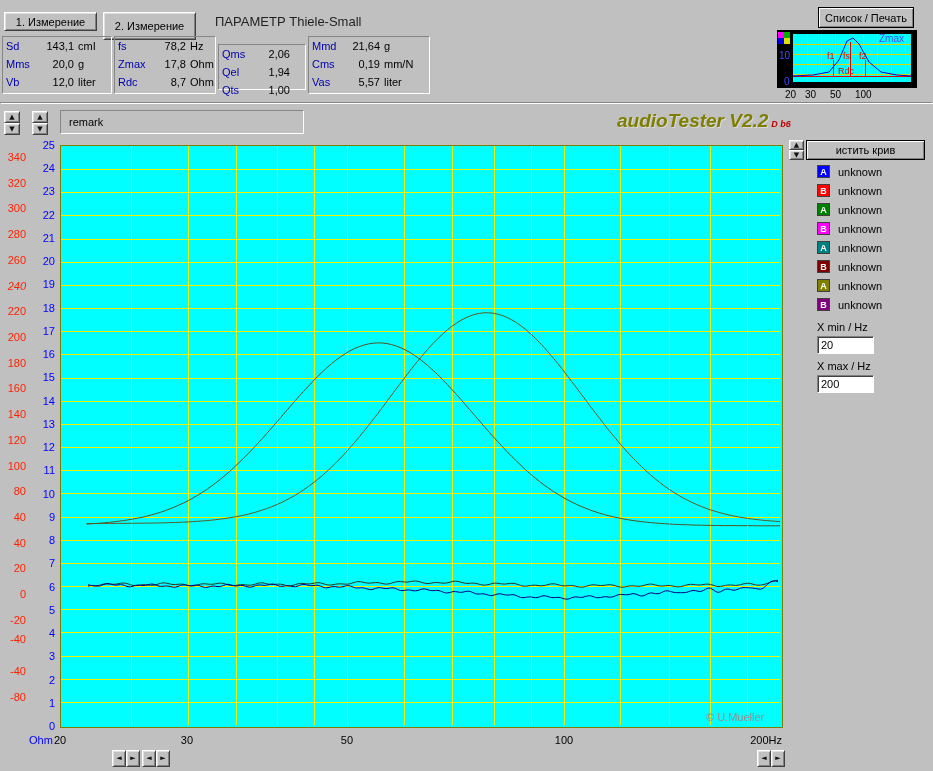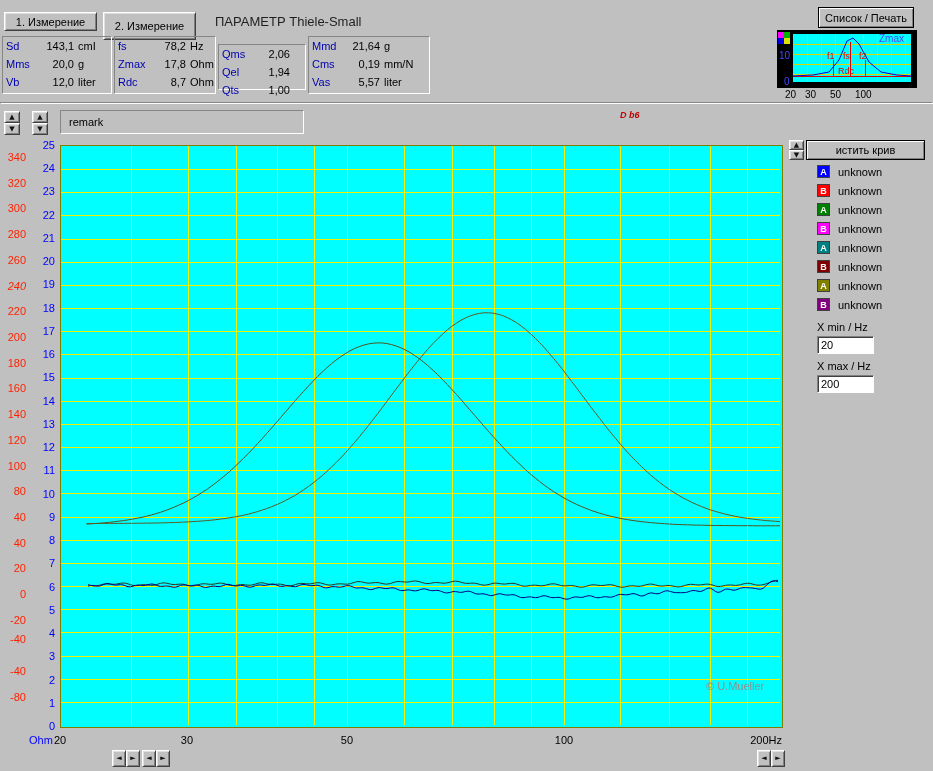--- a/index.html
+++ b/index.html
@@ -178,20 +178,21 @@
     <button class="spin-btn">
         <span>▼</span>
       </button>
   </div>
 
   <div class="etched abs" style="left:60px;top:110px;width:244px;height:24px;display:flex;align-items:center;padding-left:8px">
     <span>remark</span>
   </div>
 
   <div class="abs" style="left:617px;top:110px;display:flex;align-items:baseline">
+    <span id="logo">audioTester V2.2</span>
     <span id="logo-suffix">D b6</span>
   </div>
 
   <div id="axis-red" class="abs" style="left:0;top:0">
       <span class="axis-label red-lab" style="left: 1px; top: 150px;">340</span>
       <span class="axis-label red-lab" style="left: 1px; top: 175.71px;">320</span>
       <span class="axis-label red-lab" style="left: 1px; top: 201.42px;">300</span>
       <span class="axis-label red-lab" style="left: 1px; top: 227.13px;">280</span>
       <span class="axis-label red-lab" style="left: 1px; top: 252.84px;">260</span>
       <span class="axis-label red-lab" style="left: 1px; top: 278.55px; font-style: italic;">240</span>
@@ -282,21 +283,21 @@
           <line x1="559.5" x2="559.5" y1="0" y2="579"></line>
           <line x1="608.5" x2="608.5" y1="0" y2="579"></line>
           <line x1="649.5" x2="649.5" y1="0" y2="579"></line>
           <line x1="686.5" x2="686.5" y1="0" y2="579"></line>
         </g>
         <polyline points="25.5,378.1 30.1,377.8 34.7,377.5 39.3,377.2 44.0,376.8 48.6,376.3 53.2,375.8 57.8,375.2 62.5,374.6 67.1,373.9 71.7,373.1 76.3,372.2 81.0,371.3 85.6,370.2 90.2,369.0 94.8,367.7 99.5,366.3 104.1,364.7 108.7,363.0 113.3,361.1 117.9,359.1 122.6,357.0 127.2,354.6 131.8,352.1 136.4,349.4 141.1,346.5 145.7,343.5 150.3,340.2 154.9,336.8 159.6,333.1 164.2,329.3 168.8,325.3 173.4,321.1 178.0,316.7 182.7,312.2 187.3,307.5 191.9,302.7 196.5,297.7 201.2,292.6 205.8,287.4 210.4,282.2 215.0,276.9 219.7,271.5 224.3,266.1 228.9,260.8 233.5,255.5 238.2,250.2 242.8,245.1 247.4,240.1 252.0,235.2 256.6,230.5 261.3,226.0 265.9,221.7 270.5,217.7 275.1,214.0 279.8,210.6 284.4,207.6 289.0,204.8 293.6,202.5 298.3,200.6 302.9,199.0 307.5,197.9 312.1,197.2 316.8,196.9 321.4,197.0 326.0,197.6 330.6,198.6 335.2,200.0 339.9,201.8 344.5,204.0 349.1,206.5 353.7,209.5 358.4,212.8 363.0,216.4 367.6,220.3 372.2,224.4 376.9,228.8 381.5,233.5 386.1,238.3 390.7,243.3 395.4,248.4 400.0,253.6 404.6,258.9 409.2,264.2 413.8,269.6 418.5,275.0 423.1,280.3 427.7,285.6 432.3,290.8 437.0,295.9 441.6,300.9 446.2,305.8 450.8,310.5 455.5,315.1 460.1,319.5 464.7,323.8 469.3,327.9 474.0,331.8 478.6,335.5 483.2,339.0 487.8,342.3 492.4,345.5 497.1,348.4 501.7,351.2 506.3,353.7 510.9,356.1 515.6,358.4 520.2,360.4 524.8,362.3 529.4,364.1 534.1,365.7 538.7,367.2 543.3,368.5 547.9,369.8 552.6,370.9 557.2,371.9 561.8,372.8 566.4,373.6 571.0,374.4 575.7,375.0 580.3,375.6 584.9,376.1 589.5,376.6 594.2,377.0 598.8,377.4 603.4,377.7 608.0,378.0 612.7,378.3 617.3,378.5 621.9,378.7 626.5,378.8 631.2,379.0 635.8,379.1 640.4,379.2 645.0,379.3 649.6,379.4 654.3,379.5 658.9,379.5 663.5,379.6 668.1,379.6 672.8,379.6 677.4,379.7 682.0,379.7 686.6,379.7 691.3,379.7 695.9,379.8 700.5,379.8 705.1,379.8 709.8,379.8 714.4,379.8 719.0,379.8" fill="none" stroke="#53531f" stroke-width="1"></polyline>
         <polyline points="25.5,377.5 30.1,377.5 34.7,377.5 39.3,377.4 44.0,377.4 48.6,377.4 53.2,377.4 57.8,377.4 62.5,377.4 67.1,377.3 71.7,377.3 76.3,377.2 81.0,377.2 85.6,377.1 90.2,377.1 94.8,377.0 99.5,376.9 104.1,376.8 108.7,376.6 113.3,376.5 117.9,376.3 122.6,376.1 127.2,375.9 131.8,375.6 136.4,375.3 141.1,375.0 145.7,374.6 150.3,374.2 154.9,373.7 159.6,373.1 164.2,372.5 168.8,371.8 173.4,371.0 178.0,370.2 182.7,369.2 187.3,368.1 191.9,366.9 196.5,365.6 201.2,364.1 205.8,362.6 210.4,360.8 215.0,358.9 219.7,356.9 224.3,354.6 228.9,352.2 233.5,349.6 238.2,346.8 242.8,343.7 247.4,340.5 252.0,337.1 256.6,333.4 261.3,329.5 265.9,325.4 270.5,321.1 275.1,316.6 279.8,311.8 284.4,306.9 289.0,301.7 293.6,296.4 298.3,290.9 302.9,285.2 307.5,279.4 312.1,273.5 316.8,267.5 321.4,261.4 326.0,255.2 330.6,249.0 335.2,242.9 339.9,236.7 344.5,230.6 349.1,224.7 353.7,218.8 358.4,213.1 363.0,207.6 367.6,202.3 372.2,197.3 376.9,192.6 381.5,188.2 386.1,184.1 390.7,180.4 395.4,177.2 400.0,174.3 404.6,171.9 409.2,169.9 413.8,168.4 418.5,167.4 423.1,166.8 427.7,166.8 432.3,167.2 437.0,168.2 441.6,169.6 446.2,171.5 450.8,173.9 455.5,176.7 460.1,179.9 464.7,183.5 469.3,187.5 474.0,191.9 478.6,196.6 483.2,201.5 487.8,206.8 492.4,212.2 497.1,217.9 501.7,223.7 506.3,229.7 510.9,235.8 515.6,241.9 520.2,248.1 524.8,254.2 529.4,260.4 534.1,266.5 538.7,272.5 543.3,278.5 547.9,284.3 552.6,290.0 557.2,295.5 561.8,300.9 566.4,306.1 571.0,311.0 575.7,315.8 580.3,320.4 584.9,324.7 589.5,328.9 594.2,332.8 598.8,336.5 603.4,340.0 608.0,343.2 612.7,346.3 617.3,349.1 621.9,351.8 626.5,354.2 631.2,356.5 635.8,358.6 640.4,360.5 645.0,362.3 649.6,363.9 654.3,365.4 658.9,366.7 663.5,367.9 668.1,369.0 672.8,370.0 677.4,370.9 682.0,371.7 686.6,372.4 691.3,373.0 695.9,373.6 700.5,374.1 705.1,374.6 709.8,374.9 714.4,375.3 719.0,375.6" fill="none" stroke="#5b5b23" stroke-width="1"></polyline>
         <polyline points="27.0,438.6 29.5,439.3 32.0,439.9 34.5,440.0 37.0,439.6 39.5,438.9 42.0,438.2 44.5,437.8 47.0,437.9 49.5,438.1 52.0,438.3 54.5,438.2 57.0,437.8 59.5,437.3 62.0,437.0 64.5,437.2 67.0,437.9 69.5,438.7 72.0,439.4 74.5,439.6 77.0,439.4 79.5,439.0 82.0,438.7 84.5,438.7 87.0,439.0 89.5,439.3 92.0,439.3 94.5,438.9 97.0,438.1 99.5,437.3 102.0,436.9 104.5,437.0 107.0,437.5 109.5,438.1 112.0,438.5 114.5,438.5 117.0,438.3 119.5,438.1 122.0,438.2 124.5,438.7 127.0,439.4 129.5,439.9 132.0,440.0 134.5,439.6 137.0,438.8 139.5,438.1 142.0,437.8 144.5,437.8 147.0,438.1 149.5,438.3 152.0,438.2 154.5,437.8 157.0,437.3 159.5,437.1 162.0,437.3 164.5,438.0 167.0,438.8 169.5,439.5 172.0,439.6 174.5,439.4 177.0,439.0 179.5,438.6 182.0,438.6 184.5,438.9 187.0,439.2 189.5,439.2 192.0,438.7 194.5,438.0 197.0,437.2 199.5,436.8 202.0,436.9 204.5,437.5 207.0,438.1 209.5,438.5 212.0,438.5 214.5,438.3 217.0,438.1 219.5,438.2 222.0,438.6 224.5,439.3 227.0,439.8 229.5,439.8 232.0,439.3 234.5,438.5 237.0,437.8 239.5,437.4 242.0,437.5 244.5,437.7 247.0,437.9 249.5,437.8 252.0,437.4 254.5,436.9 257.0,436.7 259.5,436.9 262.0,437.6 264.5,438.4 267.0,439.0 269.5,439.1 272.0,438.7 274.5,438.2 277.0,437.9 279.5,437.8 282.0,438.0 284.5,438.2 287.0,438.1 289.5,437.6 292.0,436.8 294.5,436.0 297.0,435.6 299.5,435.7 302.0,436.2 304.5,436.8 307.0,437.1 309.5,437.1 312.0,436.8 314.5,436.6 317.0,436.6 319.5,437.1 322.0,437.7 324.5,438.1 327.0,438.0 329.5,437.5 332.0,436.6 334.5,435.9 337.0,435.5 339.5,435.6 342.0,435.8 344.5,436.1 347.0,436.0 349.5,435.6 352.0,435.1 354.5,435.0 357.0,435.3 359.5,436.0 362.0,436.8 364.5,437.4 367.0,437.6 369.5,437.3 372.0,436.8 374.5,436.5 377.0,436.6 379.5,436.9 382.0,437.2 384.5,437.1 387.0,436.7 389.5,436.0 392.0,435.4 394.5,435.2 397.0,435.4 399.5,436.1 402.0,436.8 404.5,437.3 407.0,437.4 409.5,437.2 412.0,437.1 414.5,437.3 417.0,437.9 419.5,438.6 422.0,439.1 424.5,439.1 427.0,438.7 429.5,438.0 432.0,437.3 434.5,437.1 437.0,437.3 439.5,437.7 442.0,438.0 444.5,438.0 447.0,437.7 449.5,437.4 452.0,437.3 454.5,437.7 457.0,438.5 459.5,439.4 462.0,440.1 464.5,440.2 467.0,439.9 469.5,439.4 472.0,439.2 474.5,439.2 477.0,439.5 479.5,439.8 482.0,439.7 484.5,439.3 487.0,438.6 489.5,438.0 492.0,437.8 494.5,438.0 497.0,438.7 499.5,439.4 502.0,439.8 504.5,439.9 507.0,439.7 509.5,439.5 512.0,439.7 514.5,440.2 517.0,440.8 519.5,441.2 522.0,441.1 524.5,440.5 527.0,439.7 529.5,439.1 532.0,438.8 534.5,438.9 537.0,439.3 539.5,439.5 542.0,439.5 544.5,439.1 547.0,438.8 549.5,438.7 552.0,439.1 554.5,439.8 557.0,440.6 559.5,441.1 562.0,441.2 564.5,440.8 567.0,440.2 569.5,439.9 572.0,439.8 574.5,440.1 577.0,440.3 579.5,440.2 582.0,439.7 584.5,438.9 587.0,438.3 589.5,438.0 592.0,438.3 594.5,439.0 597.0,439.6 599.5,440.0 602.0,440.0 604.5,439.7 607.0,439.5 609.5,439.6 612.0,440.1 614.5,440.6 617.0,440.9 619.5,440.7 622.0,440.1 624.5,439.3 627.0,438.6 629.5,438.3 632.0,438.4 634.5,438.7 637.0,439.0 639.5,438.9 642.0,438.6 644.5,438.2 647.0,438.1 649.5,438.5 652.0,439.2 654.5,440.0 657.0,440.5 659.5,440.4 662.0,440.0 664.5,439.4 667.0,439.0 669.5,439.0 672.0,439.2 674.5,439.4 677.0,439.2 679.5,438.7 682.0,438.0 684.5,437.4 687.0,437.2 689.5,437.5 692.0,438.2 694.5,438.9 697.0,439.2 699.5,439.1 702.0,438.7 704.5,438.0 707.0,437.2 709.5,436.3 712.0,435.3 714.5,434.5 717.0,434.2" fill="none" stroke="#32321e" stroke-width="1"></polyline>
         <polyline points="27.0,440.1 29.5,439.5 32.0,439.4 34.5,439.8 37.0,440.1 39.5,439.8 42.0,438.8 44.5,437.9 47.0,437.6 49.5,438.1 52.0,438.8 54.5,439.1 57.0,438.9 59.5,438.6 62.0,438.9 64.5,439.8 67.0,440.7 69.5,440.8 72.0,440.2 74.5,439.4 77.0,439.0 79.5,439.3 82.0,439.6 84.5,439.4 87.0,438.7 89.5,438.1 92.0,438.1 94.5,438.9 97.0,439.9 99.5,440.4 102.0,440.3 104.5,440.0 107.0,440.1 109.5,440.6 112.0,441.2 114.5,441.2 117.0,440.4 119.5,439.4 122.0,438.9 124.5,439.1 127.0,439.6 129.5,439.8 132.0,439.4 134.5,439.0 137.0,439.2 139.5,440.0 142.0,441.0 144.5,441.5 147.0,441.1 149.5,440.5 152.0,440.1 154.5,440.3 157.0,440.6 159.5,440.5 162.0,439.6 164.5,438.7 167.0,438.3 169.5,438.7 172.0,439.5 174.5,440.0 177.0,439.8 179.5,439.5 182.0,439.5 184.5,440.2 187.0,441.0 189.5,441.2 192.0,440.6 194.5,439.6 197.0,439.0 199.5,439.0 202.0,439.3 204.5,439.4 207.0,438.8 209.5,438.1 212.0,438.0 214.5,438.7 217.0,439.7 219.5,440.4 222.0,440.3 224.5,439.9 227.0,439.7 229.5,440.1 232.0,440.6 234.5,440.7 237.0,440.0 239.5,439.0 242.0,438.4 244.5,438.6 247.0,439.2 249.5,439.7 252.0,439.6 254.5,439.3 257.0,439.3 259.5,440.1 262.0,441.2 264.5,441.9 267.0,441.7 269.5,441.0 272.0,440.6 274.5,440.7 277.0,441.1 279.5,441.2 282.0,440.7 284.5,439.9 287.0,439.6 289.5,440.0 292.0,441.0 294.5,441.9 297.0,442.0 299.5,441.8 302.0,441.8 304.5,442.4 307.0,443.2 309.5,443.7 312.0,443.3 314.5,442.4 317.0,441.7 319.5,441.7 322.0,442.2 324.5,442.6 327.0,442.4 329.5,441.9 332.0,441.8 334.5,442.4 337.0,443.6 339.5,444.5 342.0,444.6 344.5,444.2 347.0,443.9 349.5,444.1 352.0,444.7 354.5,444.9 357.0,444.4 359.5,443.5 362.0,442.9 364.5,443.0 367.0,443.8 369.5,444.5 372.0,444.7 374.5,444.4 377.0,444.4 379.5,445.1 382.0,446.1 384.5,446.9 387.0,446.9 389.5,446.3 392.0,445.6 394.5,445.6 397.0,446.0 399.5,446.4 402.0,446.1 404.5,445.5 407.0,445.1 409.5,445.5 412.0,446.6 414.5,447.7 417.0,448.1 419.5,447.9 422.0,447.8 424.5,448.2 427.0,449.0 429.5,449.6 432.0,449.4 434.5,448.6 437.0,447.9 439.5,447.8 442.0,448.4 444.5,449.0 447.0,449.1 449.5,448.8 452.0,448.7 454.5,449.2 457.0,450.4 459.5,451.4 462.0,451.7 464.5,451.4 467.0,450.9 469.5,450.9 472.0,451.3 474.5,451.7 477.0,451.4 479.5,450.5 482.0,449.8 484.5,449.8 487.0,450.5 489.5,451.4 492.0,451.7 494.5,451.5 497.0,451.3 499.5,451.6 502.0,452.5 504.5,453.1 507.0,453.1 509.5,452.3 512.0,451.3 514.5,450.9 517.0,451.1 519.5,451.4 522.0,451.2 524.5,450.4 527.0,449.8 529.5,449.8 532.0,450.5 534.5,451.5 537.0,451.8 539.5,451.5 542.0,450.9 544.5,450.7 547.0,451.0 549.5,451.2 552.0,450.8 554.5,449.8 557.0,448.8 559.5,448.4 562.0,448.6 564.5,448.8 567.0,448.7 569.5,448.1 572.0,447.6 574.5,448.0 577.0,448.9 579.5,449.9 582.0,449.9 584.5,448.9 587.0,447.6 589.5,446.9 592.0,447.1 594.5,447.7 597.0,447.8 599.5,447.0 602.0,445.8 604.5,444.9 607.0,444.8 609.5,445.5 612.0,446.2 614.5,446.6 617.0,446.7 619.5,446.7 622.0,446.7 624.5,446.5 627.0,445.9 629.5,445.0 632.0,444.5 634.5,444.7 637.0,445.2 639.5,445.5 642.0,444.7 644.5,443.3 647.0,442.1 649.5,442.2 652.0,443.6 654.5,445.5 657.0,446.4 659.5,445.8 662.0,444.4 664.5,443.2 667.0,443.0 669.5,443.6 672.0,444.2 674.5,444.0 677.0,443.2 679.5,442.2 682.0,441.6 684.5,441.6 687.0,441.8 689.5,441.9 692.0,442.1 694.5,442.5 697.0,443.0 699.5,443.2 702.0,442.3 704.5,440.3 707.0,437.8 709.5,435.7 712.0,434.9 714.5,435.0 717.0,435.6" fill="none" stroke="#000082" stroke-width="1"></polyline>
       </svg></div>
-  <span id="copyright" class="abs" style="left:706px;top:680px">© U.Mueller</span>
+  <span id="copyright" class="abs" style="left:706px;top:711px">© U.Mueller</span>
 
   <div id="x-axis" class="abs" style="left:0;top:734px;width:933px;height:14px">
       <span class="xtick blue-lab" style="left: 29px;">Ohm</span>
       <span class="xtick" style="left: 60px; transform: translateX(-50%);">20</span>
       <span class="xtick" style="left: 186.962px; transform: translateX(-50%);">30</span>
       <span class="xtick" style="left: 346.915px; transform: translateX(-50%);">50</span>
       <span class="xtick" style="left: 563.957px; transform: translateX(-50%);">100</span>
       <span class="xtick" style="left: 782px; transform: translateX(-100%);">200Hz</span>
     </div>
 

